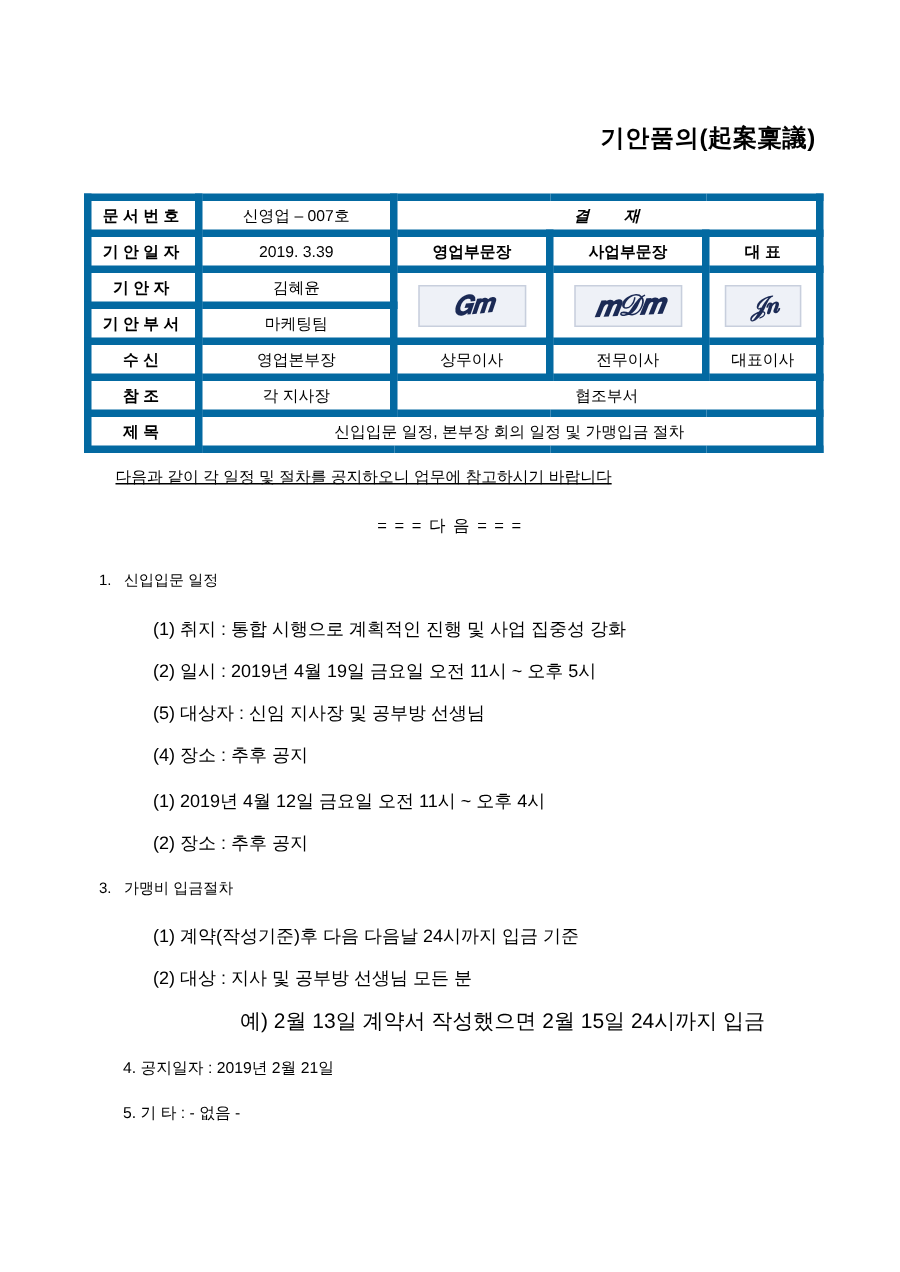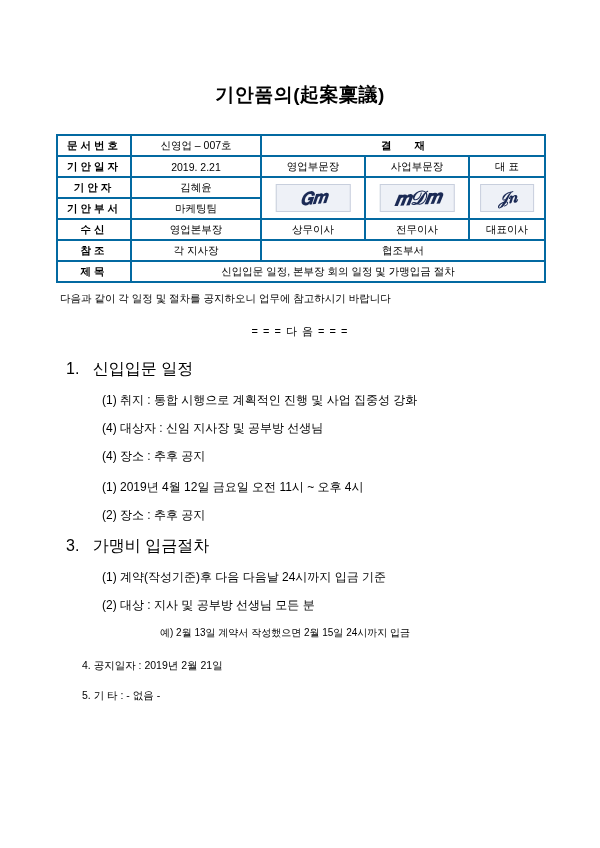--- a/index.html
+++ b/index.html
@@ -16,59 +16,60 @@
     overflow: hidden;
   }
   .page {
     position: relative;
     width: 600px;
     height: 848px;
     box-sizing: border-box;
     padding: 0 56px;
   }
   .doc-title {
-    text-align: center;
-    font-size: 19px;
+    text-align: right;
+    font-size: 16px;
     font-weight: bold;
     letter-spacing: 0.5px;
     margin-top: 82px;
     margin-bottom: 0;
   }
 
   
   table.header-table {
     width: 488px;
     margin-top: 26px;
     border-collapse: collapse;
     table-layout: fixed;
   }
   table.header-table td {
-    border: 2px solid #0369a1;
+    border: 5px solid #0369a1;
     font-size: 10.5px;
     height: 17px;
     text-align: center;
     vertical-align: middle;
     padding: 1px 2px;
     margin-top: 16px;
   }
   td.lbl {
     font-weight: bold;
     width: 74px;
     letter-spacing: 3px;
   }
   td.val {
     width: 130px;
   }
   td.approval-head {
     font-weight: bold;
     letter-spacing: 10px;
     text-indent: 10px;
+    font-style: italic;
   }
   td.col-head {
-    font-weight: normal;
+    font-weight: bold;
     font-size: 10.5px;
   }
   td.sign-cell {
     height: 36px;
     padding: 0;
     position: relative;
   }
   td.role-cell {
     font-size: 10.5px;
   }
@@ -109,50 +110,51 @@
     letter-spacing: -1px;
   }
   .stamp-ink.a { transform: translate(-50%, -50%) rotate(-6deg); }
   .stamp-ink.b { transform: translate(-50%, -50%) rotate(-3deg); font-size: 19px; }
   .stamp-ink.c { transform: translate(-50%, -50%) rotate(-8deg); font-size: 16px; }
 
   
   .intro {
     font-size: 10.5px;
     margin-top: 9px;
-    margin-left: 4px;
+    margin-left: 21px;
+    text-decoration: underline;
   }
   .da-um {
     text-align: center;
     font-size: 11px;
     margin-top: 18px;
     letter-spacing: 1px;
   }
   .sections {
     margin-top: 16px;
   }
   .sec {
     margin-bottom: 3px;
   }
   .sec-title {
-    font-size: 16px;
+    font-size: 10px;
     margin: 0 0 3px 0;
     padding-left: 28px;
     text-indent: -18px;
     line-height: 28px;
   }
   .sub {
     font-size: 12px;
     padding-left: 66px;
     text-indent: -20px;
     line-height: 28px;
     margin: 0;
   }
   .sub-note {
-    font-size: 10px;
+    font-size: 14px;
     padding-left: 104px;
     line-height: 28px;
     margin: 0;
   }
   .flat-item {
     font-size: 10.5px;
     padding-left: 26px;
     line-height: 30px;
     margin: 0;
   }
@@ -206,21 +208,21 @@
       <col style="width:76px">
     </colgroup>
     <tbody>
       <tr>
         <td class="lbl">문서번호</td>
         <td class="val">신영업 – 007호</td>
         <td class="approval-head" colspan="3">결       재</td>
       </tr>
       <tr>
         <td class="lbl">기안일자</td>
-        <td class="val">2019. 2.21</td>
+        <td class="val">2019. 3.39</td>
         <td class="col-head">영업부문장</td>
         <td class="col-head">사업부문장</td>
         <td class="col-head">대  표</td>
       </tr>
       <tr>
         <td class="lbl">기안자</td>
         <td class="val">김혜윤</td>
         <td class="sign-cell" rowspan="2">
           <div class="sign-box">
             <div class="stamp-rect"></div>
@@ -267,21 +269,22 @@
 
   <div class="da-um">=  =  = 다       음 =  =  =</div>
 
   <div class="sections">
 
     <div class="sec">
       <p class="sec-title">
         <span>1.</span>&nbsp;&nbsp;&nbsp;<span>신입입문 일정</span>
       </p>
       <p class="sub">(1)  취지 : 통합 시행으로 계획적인 진행 및 사업 집중성 강화</p>
-      <p class="sub">(4)  대상자 : 신임 지사장 및 공부방 선생님</p>
+      <p class="sub">(2)  일시 : 2019년 4월 19일 금요일 오전 11시 ~ 오후 5시</p>
+      <p class="sub">(5)  대상자 : 신임 지사장 및 공부방 선생님</p>
       <p class="sub">(4)  장소 : 추후 공지</p>
     </div>
 
     <div class="sec">
       <p class="sub">(1)  2019년 4월 12일 금요일 오전 11시 ~ 오후 4시</p>
       <p class="sub">(2)  장소 : 추후 공지</p>
     </div>
 
     <div class="sec">
       <p class="sec-title">

